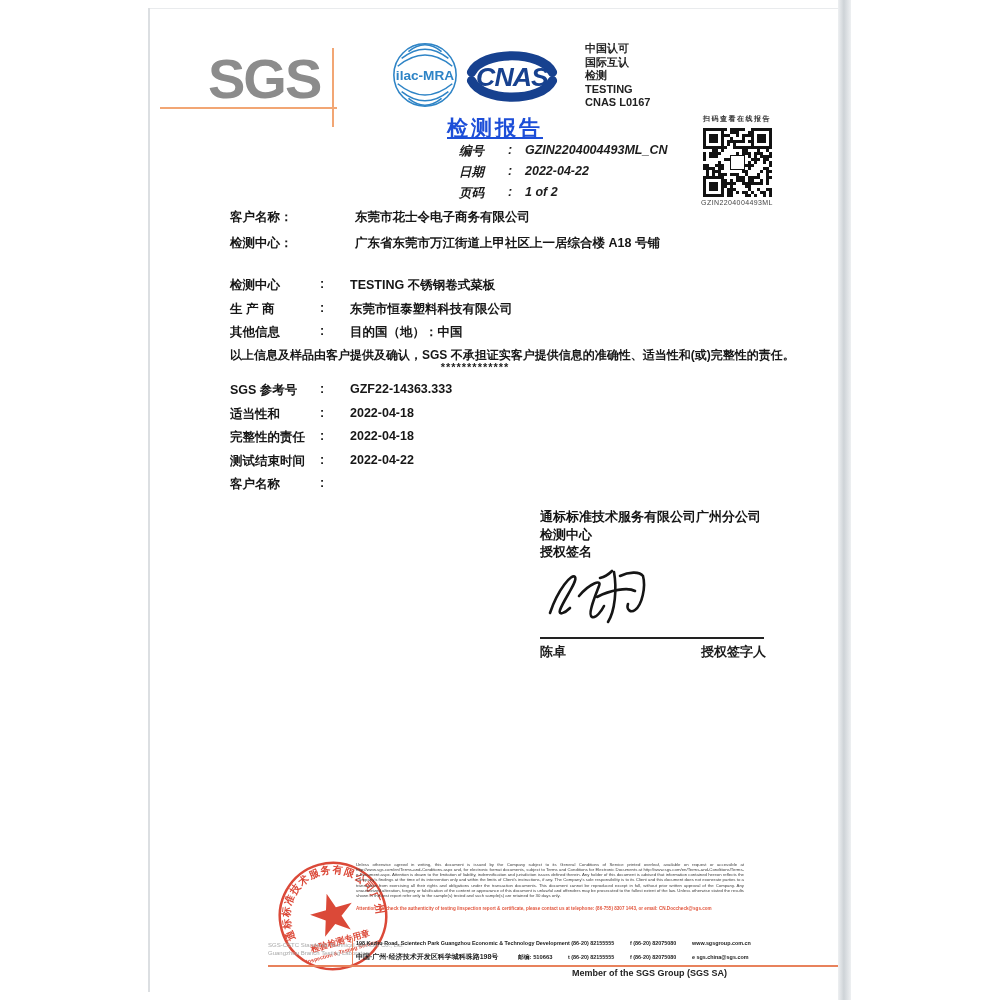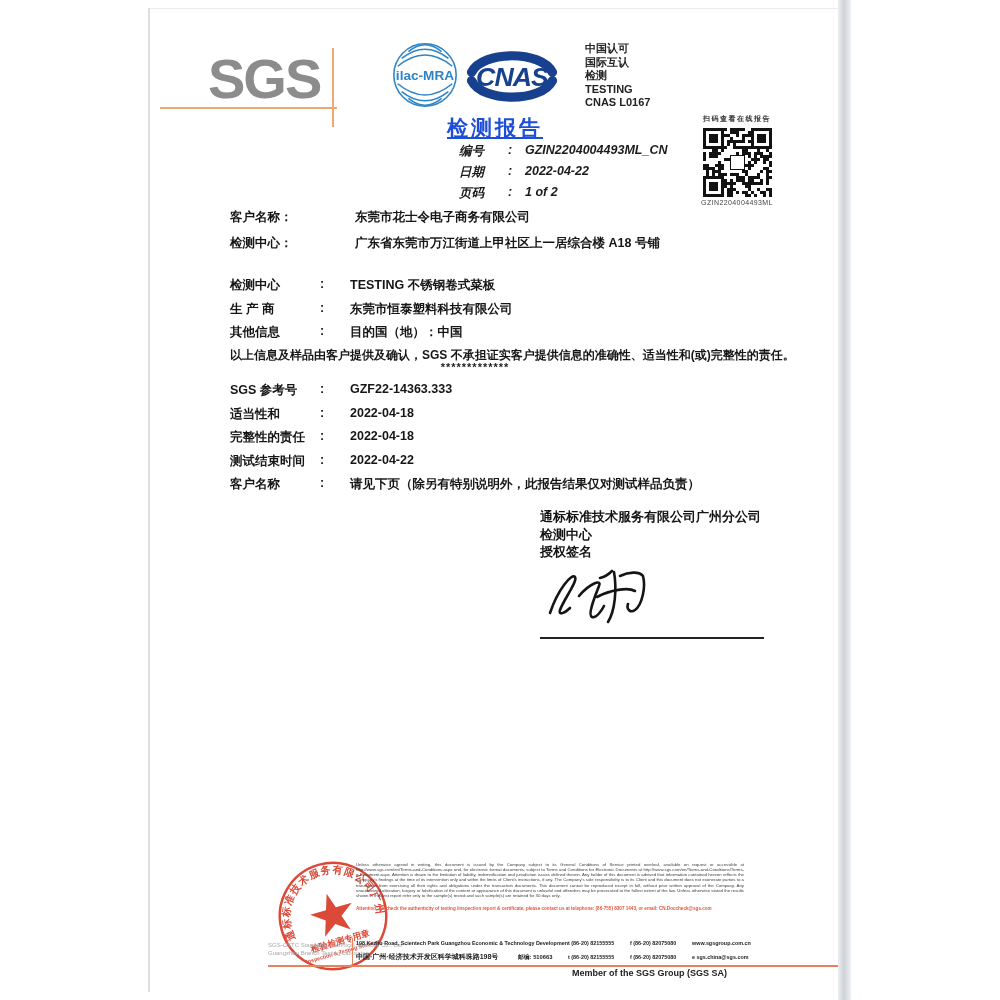--- a/index.html
+++ b/index.html
@@ -462,39 +462,42 @@
     <span class="val">2022-04-18</span>
   </div>
   <div class="kv">
     <span class="lab">测试结束时间</span>
     <span class="col">:</span>
     <span class="val">2022-04-22</span>
   </div>
   <div class="kv">
     <span class="lab">客户名称</span>
     <span class="col">:</span>
-    <span class="val">请见下页（除另有特别说明外，此报告结果仅对测试样品负责）</span>
   </div>
 </div>
 
 <div class="abs" style="left:540px;top:508px;">
   <div class="sig-line">通标标准技术服务有限公司广州分公司</div>
   <div class="sig-line">检测中心</div>
   <div class="sig-line">授权签名</div>
   <svg width="120" height="68" viewBox="0 0 120 68" style="margin:2px 0 0 2px;">
     <g fill="none" stroke="#151515" stroke-width="2.6" stroke-linecap="round">
       <path d="M8,50 C16,26 30,10 33,14 C36,18 22,36 18,47 C16,53 23,50 28,45"></path>
       <path d="M37,33 C48,20 60,16 57,23 C54,31 45,52 50,54 C54,56 60,47 62,43"></path>
       <path d="M70,8 C66,12 62,14 58,15"></path>
       <path d="M72,9 C75,26 73,48 66,59"></path>
       <path d="M55,34 C68,27 86,24 93,28"></path>
       <path d="M78,13 C88,8 98,9 101,13 C104,24 100,42 93,47 C89,50 84,47 86,41"></path>
     </g>
   </svg>
   <div class="sig-rule" style="margin-top:2px;"></div>
+  <div class="sig-names" style="margin-top:4px;">
+    <span>陈卓</span>
+    <span>授权签字人</span>
+  </div>
 </div>
 
 <svg class="abs stamp" style="left:275px;top:858px;" width="116" height="116" viewBox="0 0 120 120">
   <defs>
     <path id="ring" d="M 17,74 A 45,45 0 1 1 103,74"></path>
   </defs>
   <circle cx="60" cy="60" r="55" fill="none" stroke="#d93a28" stroke-width="2.6"></circle>
   <text font-size="10.5" fill="#d93a28" font-weight="bold" letter-spacing="1.2" font-family="Liberation Sans,sans-serif">
     <textPath href="#ring" startOffset="2">通标标准技术服务有限公司广州分公司</textPath>
   </text>

